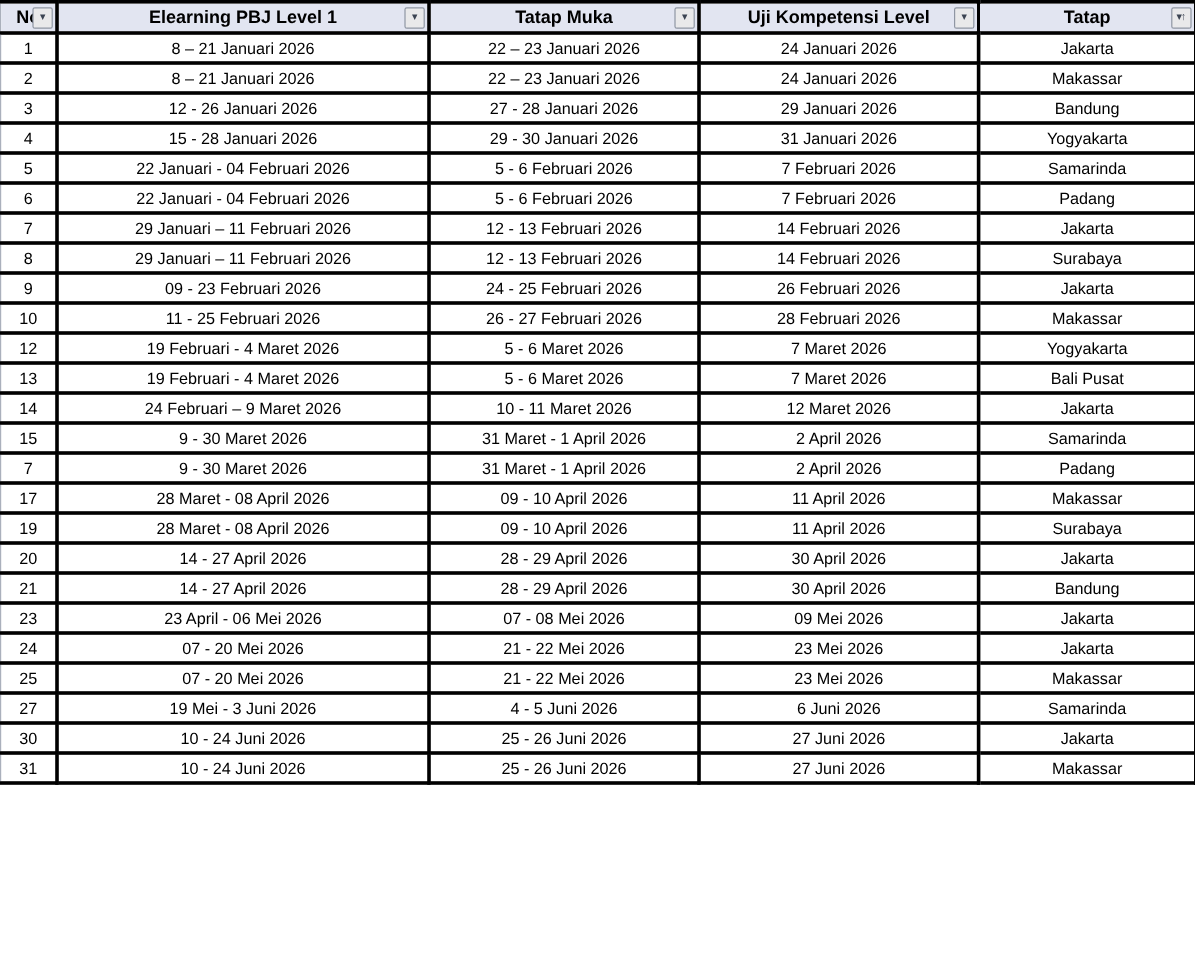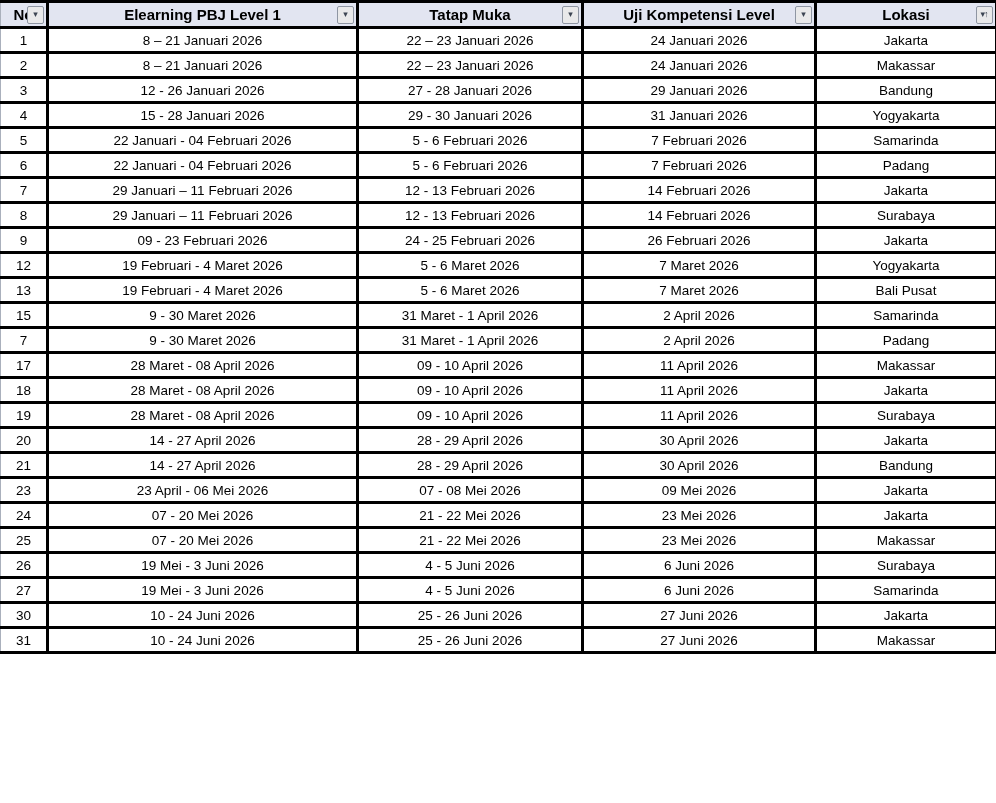--- a/index.html
+++ b/index.html
@@ -75,21 +75,21 @@
             <span class="arr">▾</span>
           </button>
       </th>
       <th>
         <span>Uji Kompetensi Level</span>
         <button class="filter-btn">
             <span class="arr">▾</span>
           </button>
       </th>
       <th>
-        <span>Lokasi</span>
+        <span>Tatap</span>
         <button class="filter-btn">
             <span class="arr">▾</span>
             <span class="sort-up">↑</span>
           </button>
       </th>
     </tr>
   </thead>
   <tbody id="table-body">
       <tr>
         <td>1</td>
@@ -148,34 +148,48 @@
         <td>Surabaya</td>
       </tr>
       <tr>
         <td>9</td>
         <td>09 - 23 Februari 2026</td>
         <td>24 - 25 Februari 2026</td>
         <td>26 Februari 2026</td>
         <td>Jakarta</td>
       </tr>
       <tr>
+        <td>10</td>
+        <td>11 - 25 Februari 2026</td>
+        <td>26 - 27 Februari 2026</td>
+        <td>28 Februari 2026</td>
+        <td>Makassar</td>
+      </tr>
+      <tr>
         <td>12</td>
         <td>19 Februari - 4 Maret 2026</td>
         <td>5 - 6 Maret 2026</td>
         <td>7 Maret 2026</td>
         <td>Yogyakarta</td>
       </tr>
       <tr>
         <td>13</td>
         <td>19 Februari - 4 Maret 2026</td>
         <td>5 - 6 Maret 2026</td>
         <td>7 Maret 2026</td>
         <td>Bali Pusat</td>
       </tr>
       <tr>
+        <td>14</td>
+        <td>24 Februari – 9 Maret 2026</td>
+        <td>10 - 11 Maret 2026</td>
+        <td>12 Maret 2026</td>
+        <td>Jakarta</td>
+      </tr>
+      <tr>
         <td>15</td>
         <td>9 - 30 Maret 2026</td>
         <td>31 Maret - 1 April 2026</td>
         <td>2 April 2026</td>
         <td>Samarinda</td>
       </tr>
       <tr>
         <td>7</td>
         <td>9 - 30 Maret 2026</td>
         <td>31 Maret - 1 April 2026</td>
@@ -183,27 +197,20 @@
         <td>Padang</td>
       </tr>
       <tr>
         <td>17</td>
         <td>28 Maret - 08 April 2026</td>
         <td>09 - 10 April 2026</td>
         <td>11 April 2026</td>
         <td>Makassar</td>
       </tr>
       <tr>
-        <td>18</td>
-        <td>28 Maret - 08 April 2026</td>
-        <td>09 - 10 April 2026</td>
-        <td>11 April 2026</td>
-        <td>Jakarta</td>
-      </tr>
-      <tr>
         <td>19</td>
         <td>28 Maret - 08 April 2026</td>
         <td>09 - 10 April 2026</td>
         <td>11 April 2026</td>
         <td>Surabaya</td>
       </tr>
       <tr>
         <td>20</td>
         <td>14 - 27 April 2026</td>
         <td>28 - 29 April 2026</td>
@@ -232,27 +239,20 @@
         <td>Jakarta</td>
       </tr>
       <tr>
         <td>25</td>
         <td>07 - 20 Mei 2026</td>
         <td>21 - 22 Mei 2026</td>
         <td>23 Mei 2026</td>
         <td>Makassar</td>
       </tr>
       <tr>
-        <td>26</td>
-        <td>19 Mei - 3 Juni 2026</td>
-        <td>4 - 5 Juni 2026</td>
-        <td>6 Juni 2026</td>
-        <td>Surabaya</td>
-      </tr>
-      <tr>
         <td>27</td>
         <td>19 Mei - 3 Juni 2026</td>
         <td>4 - 5 Juni 2026</td>
         <td>6 Juni 2026</td>
         <td>Samarinda</td>
       </tr>
       <tr>
         <td>30</td>
         <td>10 - 24 Juni 2026</td>
         <td>25 - 26 Juni 2026</td>

